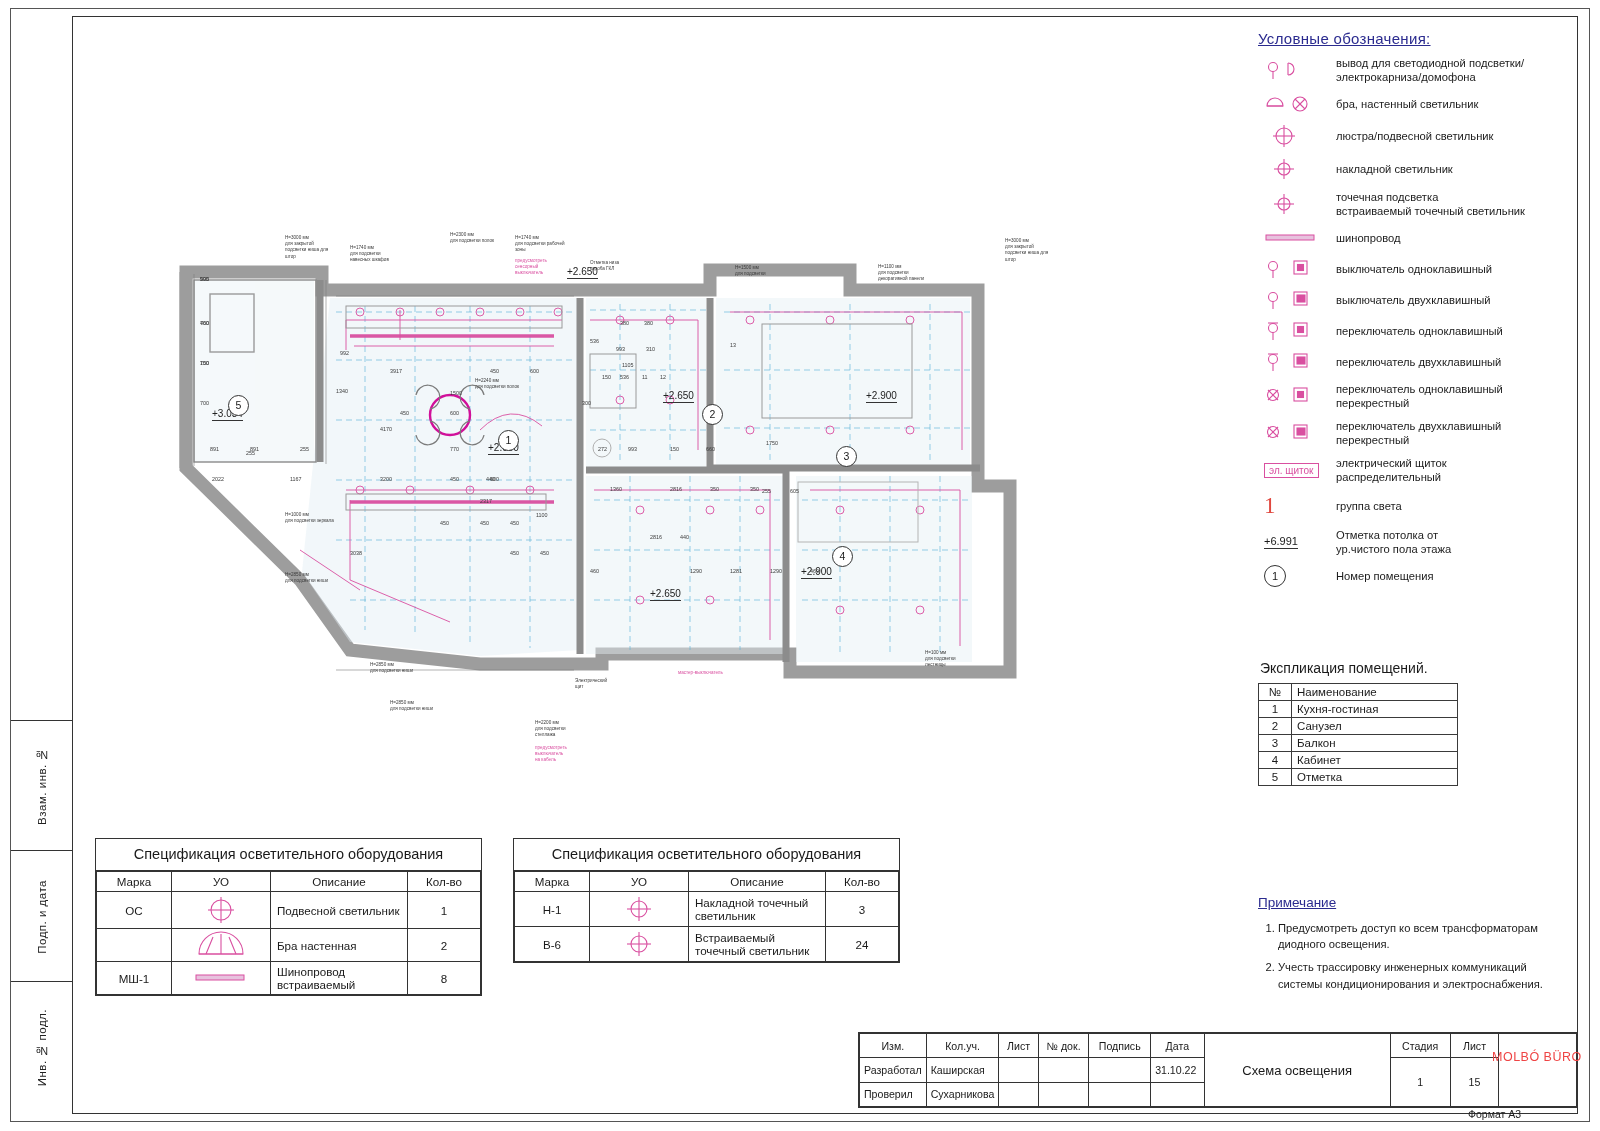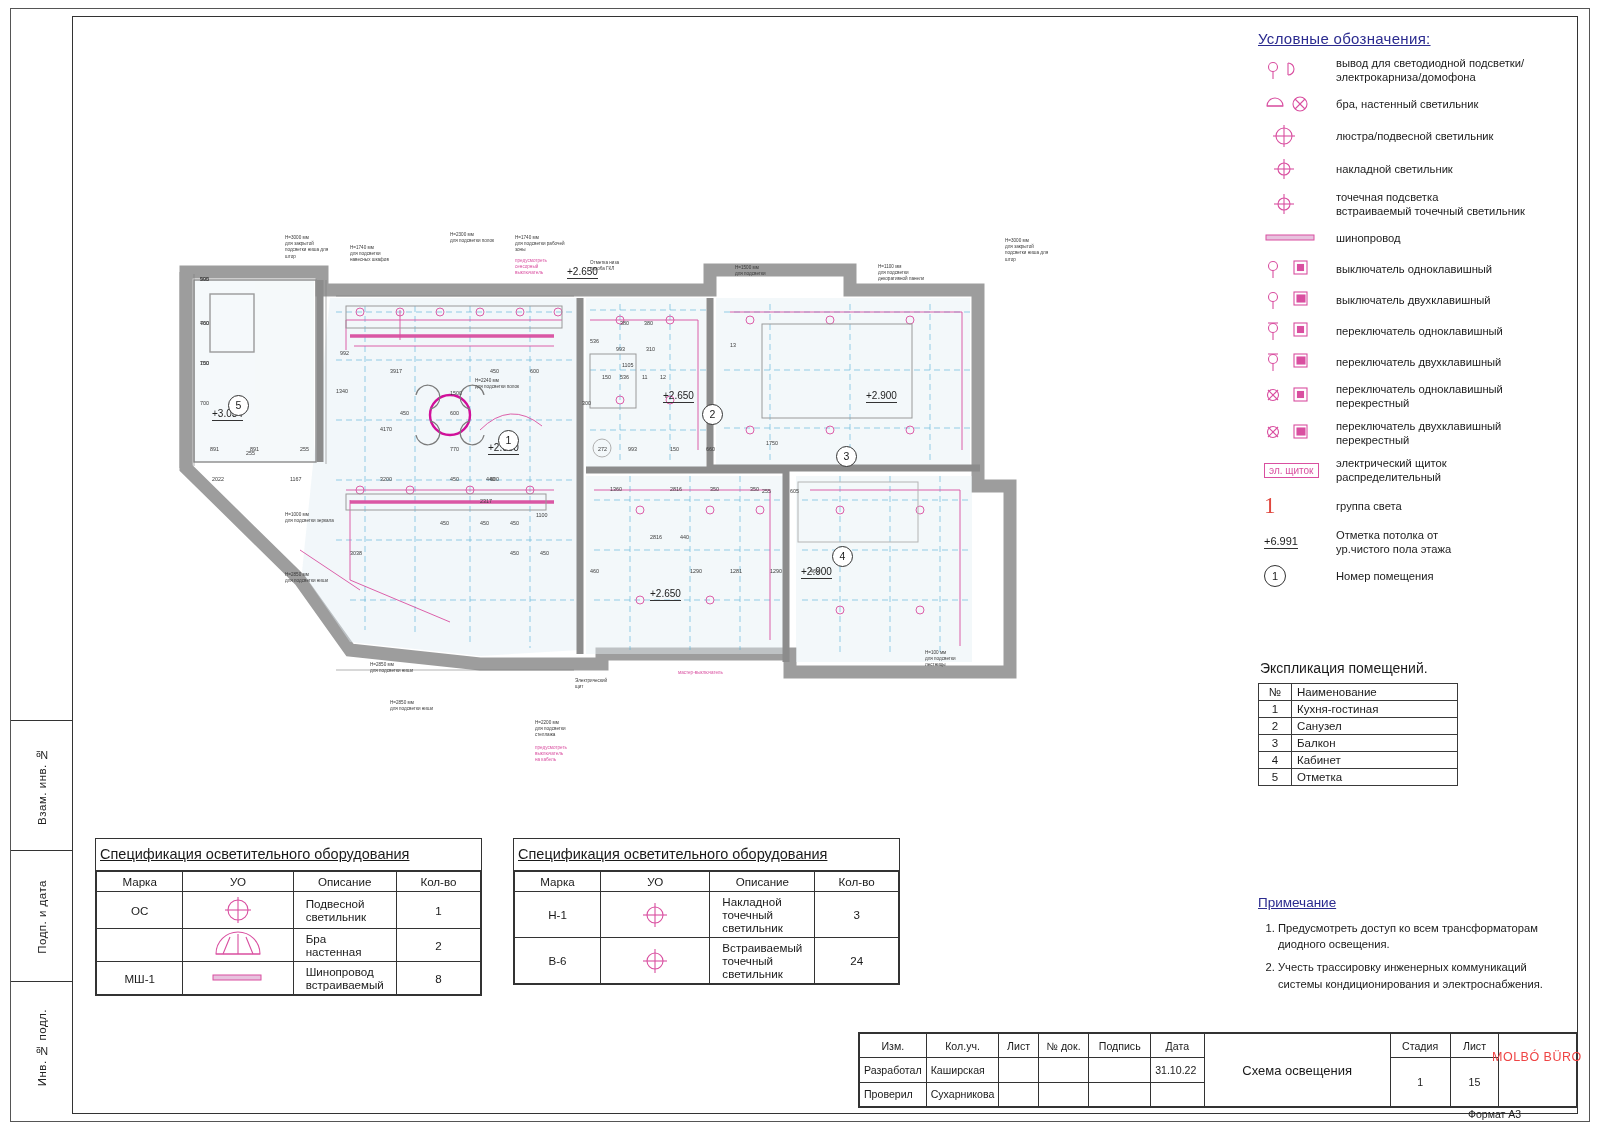--- a/index.html
+++ b/index.html
@@ -26,23 +26,23 @@
   table.tbl td,table.tbl th{border:1px solid #3a3a3a;padding:2px 5px;font-weight:normal;text-align:left;}
   .expl table{width:200px;}
   .expl td.num,.expl th.num{width:22px;text-align:center;}
   .expl th{text-align:center;}
   .note{position:absolute;left:1258px;top:895px;width:310px;}
   .note-title{font-size:13.5px;color:#2b2b8f;text-decoration:underline;margin-bottom:10px;}
   .note ol{margin:0;padding-left:20px;font-size:11.2px;line-height:1.45;}
   .note li{margin-bottom:7px;}
   
   .spec{position:absolute;border:1.3px solid #333;}
-  .spec .cap{text-align:left;font-size:14.5px;padding:7px 4px 8px;border-bottom:1.2px solid #333;text-decoration:underline;}
+  .spec .cap{text-align:center;font-size:14.5px;padding:7px 4px 8px;border-bottom:1.2px solid #333;}
   .spec table{width:100%;border-collapse:collapse;font-size:11.6px;}
-  .spec table td,.spec table th{border:1px solid #333;padding:3px 12px;font-weight:normal;}
+  .spec table td,.spec table th{border:1px solid #333;padding:3px 6px;font-weight:normal;}
   .spec table th{text-align:center;}
   .spec1{left:95px;top:838px;width:385px;}
   .spec2{left:513px;top:838px;width:385px;}
   .c-mark{width:62px;text-align:center;}
   .c-uo{width:86px;text-align:center;}
   .c-qty{width:60px;text-align:center;}
   
   .tb{position:absolute;left:858px;top:1032px;width:718px;height:74px;border:1.2px solid #333;}
   .tb table{border-collapse:collapse;font-size:10.6px;width:100%;height:100%;}
   .tb td{border:1px solid #333;padding:1px 4px;font-weight:normal;}

